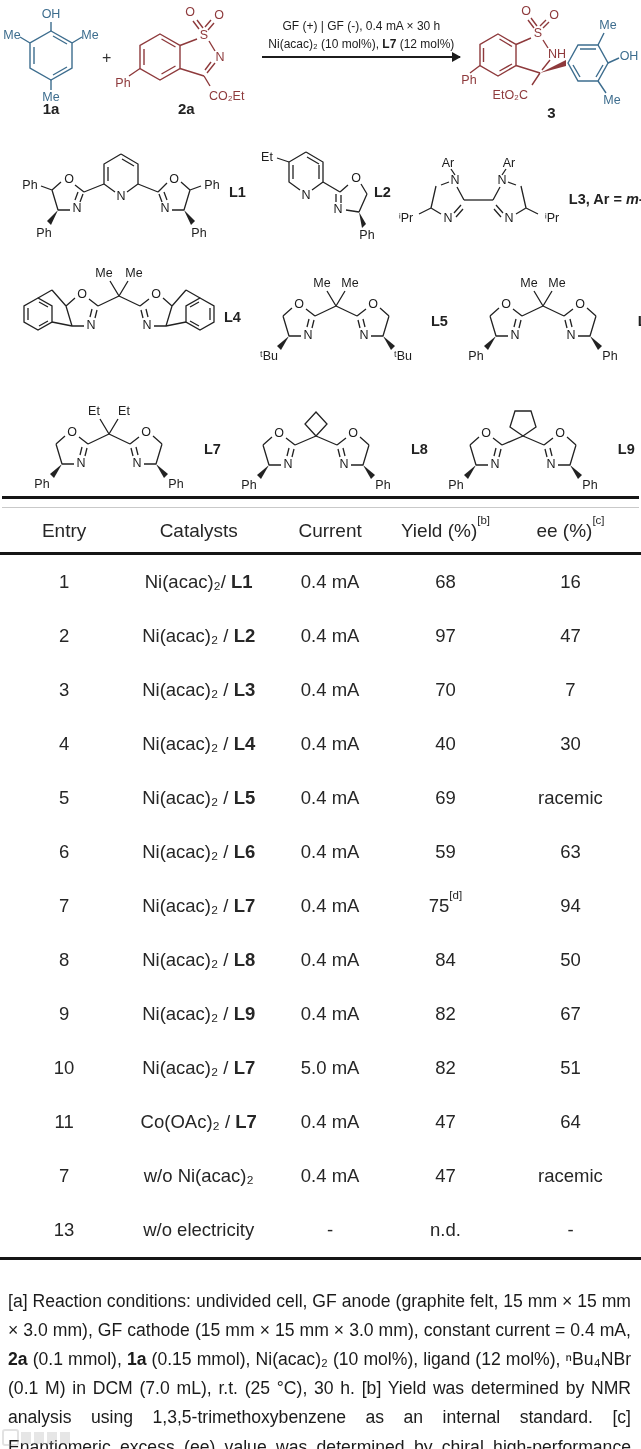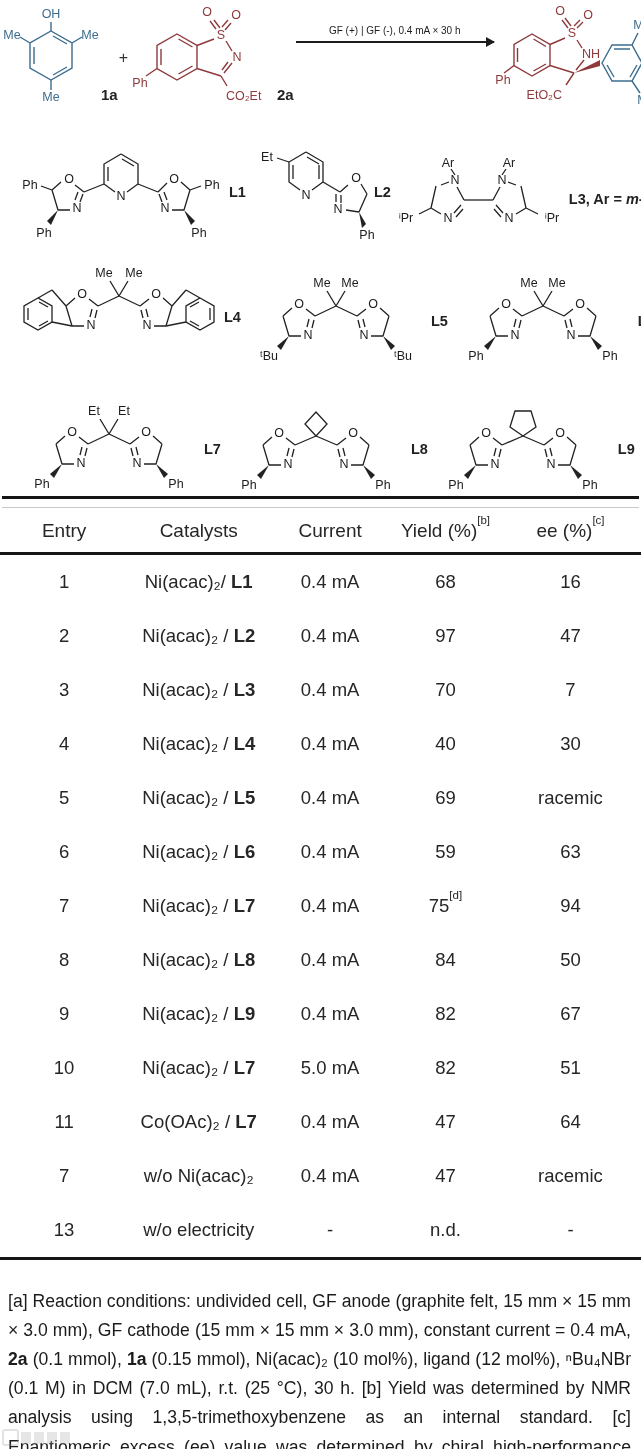--- a/index.html
+++ b/index.html
@@ -2,24 +2,24 @@
 <html><head>
 <meta charset="utf-8">
 <style>
   html,body{margin:0;padding:0;}
   body{
     width:641px;height:1449px;background:#fff;color:#222;
     font-family:"Liberation Sans", sans-serif;position:relative;overflow:hidden;
   }
   
   .scheme{display:flex;align-items:flex-start;padding:3px 1px 0 1px;height:117px;}
-  .cmp{display:flex;flex-direction:row;align-items:flex-end;}
+  .cmp{display:flex;flex-direction:column;align-items:center;}
   .cmp-caption{font-weight:bold;font-size:15px;margin-top:-3px;}
   .plus{font-size:16px;margin-top:46px;color:#333;padding:0 1px;}
-  .arrow-block{width:202px;text-align:center;font-size:10px;margin-top:20px;line-height:1.5;color:#1c1c1c;flex:0 0 auto;}
+  .arrow-block{width:202px;text-align:center;font-size:12px;margin-top:14px;line-height:1.5;color:#1c1c1c;flex:0 0 auto;}
   .arrow-line{position:relative;height:2px;background:#1c1c1c;margin:3px 2px 3px 2px;}
   .arrow-line:after{content:"";position:absolute;right:-1px;top:-4px;
     border-left:9px solid #1c1c1c;border-top:5px solid transparent;border-bottom:5px solid transparent;}
   svg{display:block;}
   svg text{font-size:12.5px;fill:#1c1c1c;}
   svg .blue-t{fill:#3d6d8e;}
   svg .red-t{fill:#8e3a3c;}
   
   .lig-row{display:flex;justify-content:space-between;align-items:flex-end;padding:0 14px;}
   .fig{display:flex;flex-direction:row;align-items:center;}
@@ -77,20 +77,21 @@
       <text class="red-t" x="92" y="36" text-anchor="middle">S</text>
       <text class="red-t" x="108" y="58" text-anchor="middle">N</text>
       <text class="red-t" x="97" y="97" text-anchor="start">CO₂Et</text>
       <text class="red-t" x="11" y="84" text-anchor="middle">Ph</text>
     </svg>
     <div class="cmp-caption">2a</div>
   </div>
 
   <div class="arrow-block">
     <div>GF (+) | GF (-), 0.4 mA × 30 h</div>
+    <div><span>Ni(acac)₂ (10 mol%), </span><span class="b">L7</span><span> (12 mol%)</span></div>
     <div class="arrow-line"></div>
   </div>
 
   <div class="cmp">
     <svg width="178" height="104" viewBox="0 0 178 104">
       <g stroke="#8e3a3c" stroke-width="1.4" fill="none">
         <polygon points="36,31 54,41.5 54,62.5 36,73 18,62.5 18,41.5"></polygon>
         <path d="M21.5,45 L21.5,59 M37.5,36 L50,43.5 M50,61 L37.5,68"></path>
         <path d="M54,41.5 L69,35 M81,37 L86,45 M88,57 L80,67 M78,70 L54,62.5"></path>
         <path d="M72,25 L66,17 M75,23 L69,15 M81,25 L87,19 M78,23 L84,17"></path>

